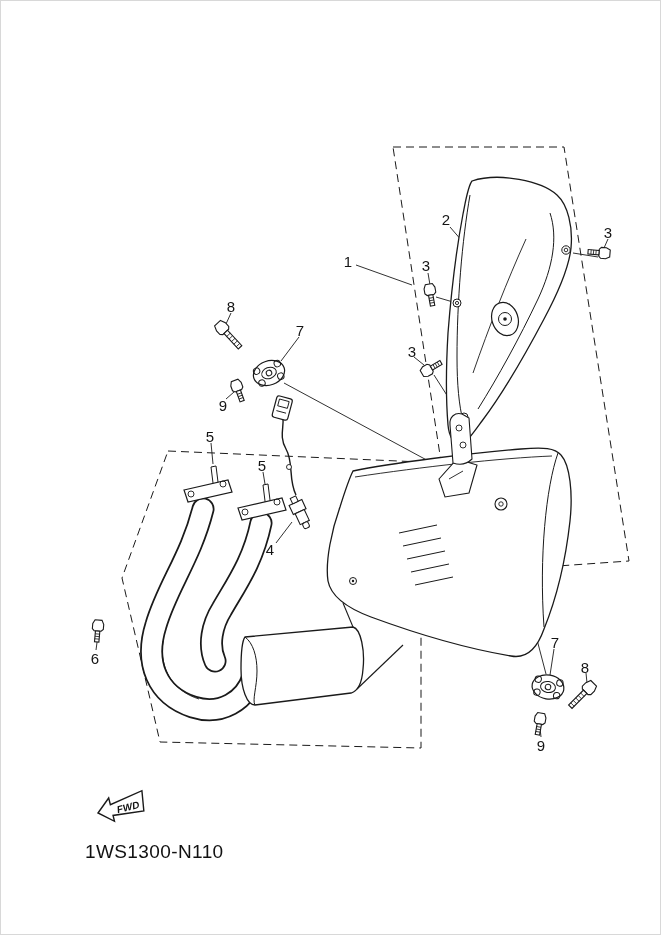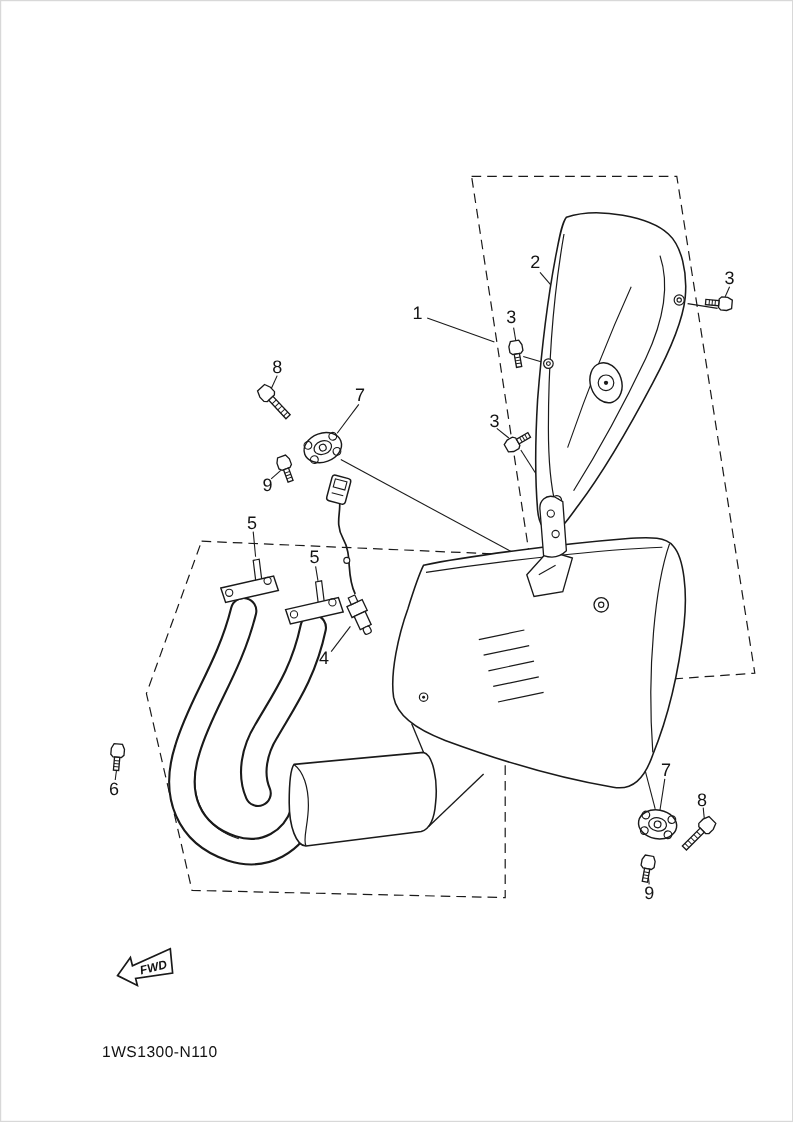--- a/index.html
+++ b/index.html
@@ -17,24 +17,23 @@
     position:absolute;
     transform:translate(-50%,-50%);
     font-size:15px;
     color:#141414;
     line-height:1;
     user-select:none;
   }
   .part-code{
     position:absolute;
     left:84px;top:840px;
-    font-size:13px;
+    font-size:19px;
     letter-spacing:.4px;
     color:#111;
-    margin-top:28px;
   }
   .fwd-label{
     position:absolute;
     left:127px;top:806px;
     transform:translate(-50%,-50%) rotate(-14deg);
     font-size:10px;
     font-style:italic;
     font-weight:bold;
     color:#111;
   }

